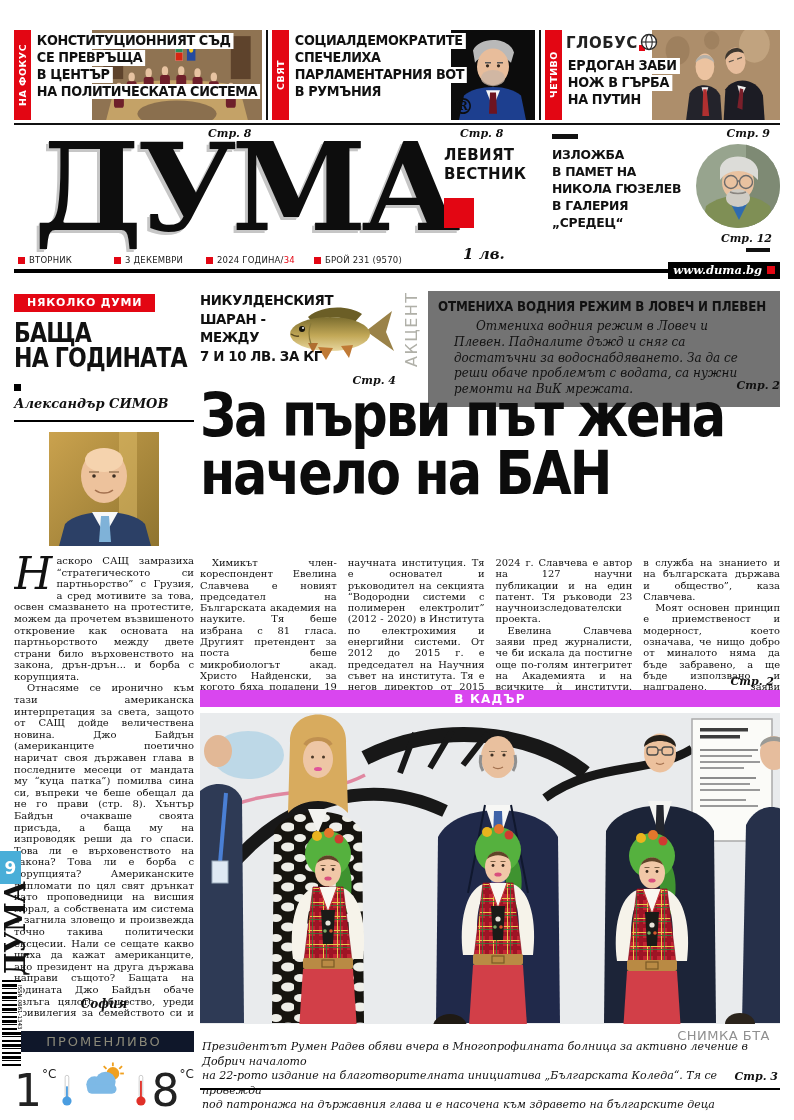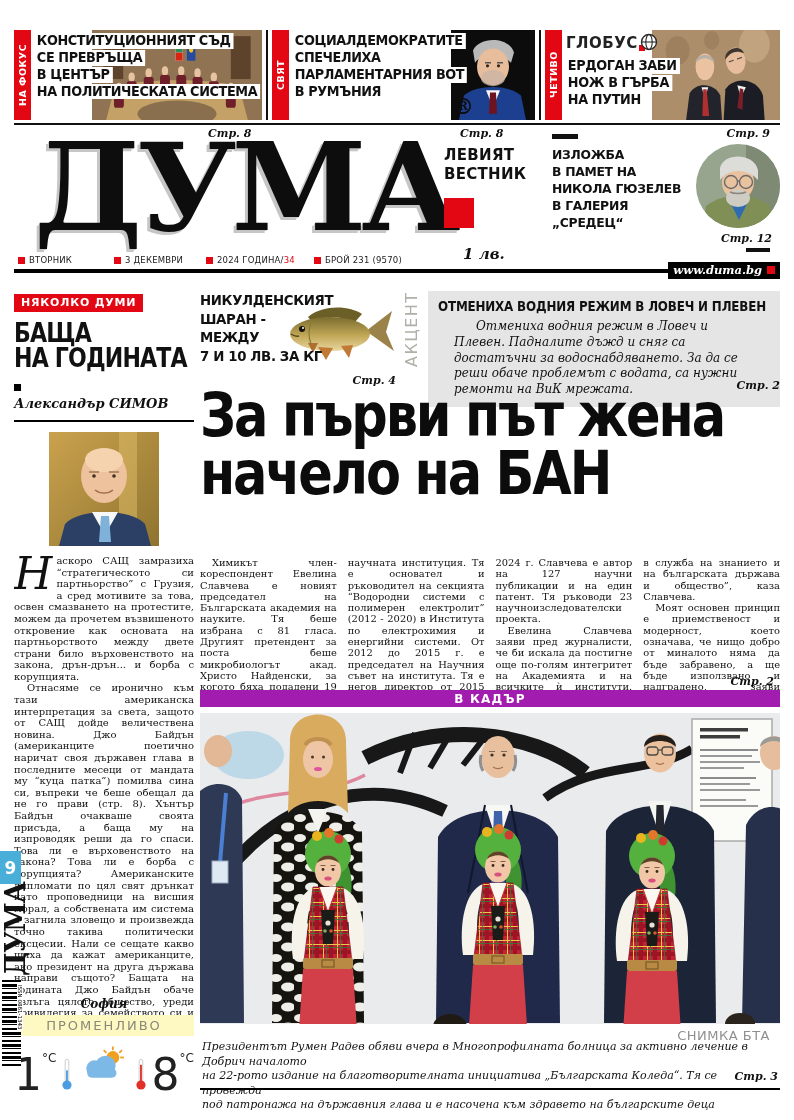--- a/index.html
+++ b/index.html
@@ -48,35 +48,35 @@
   .d1{left:4px}.d2{left:100px}.d3{left:192px}.d4{left:300px}
   .rsq{display:inline-block;width:7px;height:7px;background:#e30613;margin-right:4px;vertical-align:-1px}
   .yr{color:#e30613}
   .thickrule{position:absolute;left:14px;top:269px;width:766px;height:3.5px;background:#000}
   .webbox{position:absolute;right:14px;top:262px;background:#000;color:#fff;
           font:italic 700 11.5px "DejaVu Serif",serif;padding:1px 5px 2px;z-index:3}
   .rsq2{display:inline-block;width:8px;height:8px;background:#e30613;margin-left:5px}
   
   .oped{position:absolute;left:14px;top:291px;width:180px}
   .kicker{display:inline-block;background:#e30613;color:#fff;font-weight:700;font-size:11px;
-          letter-spacing:.8px;padding:2px 7px 3px}
+          letter-spacing:.8px;padding:2px 13px 3px}
   .oped-title{margin-top:9px;font-weight:800;font-size:26px;line-height:.98;letter-spacing:-1px;
               transform:scaleX(.85);transform-origin:left;white-space:nowrap}
   .bullet{width:7px;height:7px;background:#000;margin-top:12px}
   .author{margin-top:5px;font:italic 700 13px "DejaVu Serif",serif}
   .oped-rule{margin-top:9px;height:2px;background:#000}
   .oped-photo{margin:10px auto 0;width:110px;height:114px}
   .oped-text{margin-top:9px;font:10px/11.6px "DejaVu Serif",serif;text-align:justify;height:462px;overflow:hidden}
   .oped-text p{margin:0}
   .dropcap{float:left;font:italic 400 44px/34px "DejaVu Serif",serif;margin:2px 4px 0 0}
   .pind{text-indent:13px}
   
   .weather{position:absolute;left:14px;top:997px;width:180px}
   .wcity{text-align:center;font:italic 700 12px "DejaVu Serif",serif}
-  .wcond{margin-top:4px;background:#fef9c3;color:#8a8878;text-align:center;font-size:13px;
+  .wcond{margin-top:20px;background:#0f172a;color:#8a8878;text-align:center;font-size:13px;
          letter-spacing:2px;padding:3px 0}
   .wrow{display:flex;align-items:center;gap:5px;margin-top:8px;height:60px}
   .wtemp{white-space:nowrap}
   .wnum{font-size:44px;line-height:1;color:#222}
   .wdeg{font-size:12px;vertical-align:28px;color:#222}
   .wcloud{margin-top:-22px}
   
   .bluebadge{position:absolute;left:0;top:851px;width:21px;height:33px;background:#49aed8;color:#fff;
              font-weight:700;font-size:17px;display:flex;align-items:center;justify-content:center}
   .vlogo{position:absolute;left:0;top:888px;width:23px;height:88px;writing-mode:vertical-rl;
@@ -89,36 +89,36 @@
   
   .main{position:absolute;left:200px;top:291px;width:580px;height:829px}
   .fish{position:absolute;left:0;top:0;width:196px;height:84px}
   .fish svg{position:absolute;right:-4px;top:10px}
   .flines{position:relative;z-index:2;font-weight:800;font-size:14.5px;line-height:1.28;
           letter-spacing:-.4px;transform:scaleX(.92);transform-origin:left;white-space:nowrap}
   .fpage{position:absolute;right:0;bottom:-12px;font:italic 700 11px "DejaVu Serif",serif}
   .akcent{position:absolute;left:202px;top:0;width:378px}
   .aklabel{position:absolute;left:0;top:2px;height:74px;width:22px;writing-mode:vertical-rl;
            transform:rotate(180deg);color:#b0b0a8;font-size:16px;letter-spacing:1.5px;text-align:center}
-  .akbox{margin-left:26px;background:#e5e5e5;padding:7px 10px 9px}
+  .akbox{margin-left:26px;background:#737373;padding:7px 10px 9px}
   .akbox h3{margin:0;font-weight:800;font-size:14px;letter-spacing:-.2px;white-space:nowrap;
             transform:scaleX(.85);transform-origin:left}
   .akbox p{margin:5px 16px 0;font:italic 12px/1.32 "DejaVu Serif",serif;text-indent:22px}
   .akpage{position:absolute;right:0;top:88px;font:italic 700 11px "DejaVu Serif",serif}
   .mainhl{position:absolute;left:0;top:95px;margin:0;font-weight:800;font-size:60px;line-height:.97;
           letter-spacing:-2.5px;color:#0c0c0c;transform:scaleX(.85);transform-origin:left top;white-space:nowrap}
   .subhead{position:absolute;left:2px;top:220px;font-weight:700;font-size:18.5px;line-height:1.28;
            color:#2e3192;letter-spacing:-.2px}
   .cols{position:absolute;left:0;top:266px;width:580px;height:136px;display:flex;gap:11px;
         font:9.9px/11.3px "DejaVu Serif",serif;text-align:justify;overflow:hidden}
   .col{flex:1}
   .col p{margin:0}
   .ind{text-indent:12px}
   .mainpage{position:absolute;right:6px;top:384px;font:italic 700 11px "DejaVu Serif",serif}
-  .kadarbar{position:absolute;left:0;top:399px;width:580px;height:17px;background:#a21caf;color:#fff;
+  .kadarbar{position:absolute;left:0;top:399px;width:580px;height:17px;background:#d946ef;color:#fff;
             font-weight:700;font-size:12px;letter-spacing:1.2px;display:flex;align-items:center;justify-content:center}
   .bigphoto{position:absolute;left:0;top:422px;width:580px;height:311px}
   .credit{position:absolute;right:10px;top:737px;font-size:13px;color:#8f8f8f;letter-spacing:.5px}
   .caption{position:absolute;left:2px;top:749px;width:576px;font:italic 11px/1.32 "DejaVu Serif",serif}
   .cappage{position:absolute;right:0;top:30px;font:italic 700 11px "DejaVu Serif",serif}
   .bottomrule{position:absolute;left:0;top:797px;width:580px;height:2px;background:#000}
 </style>
 </head>
 <body>
 

